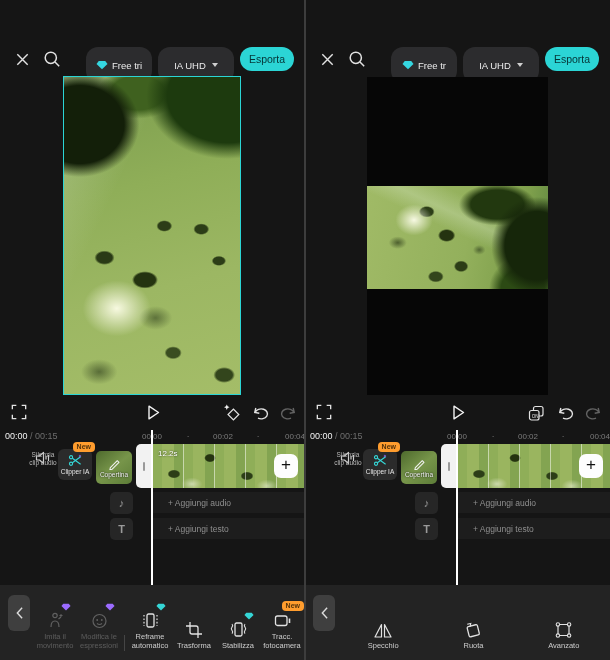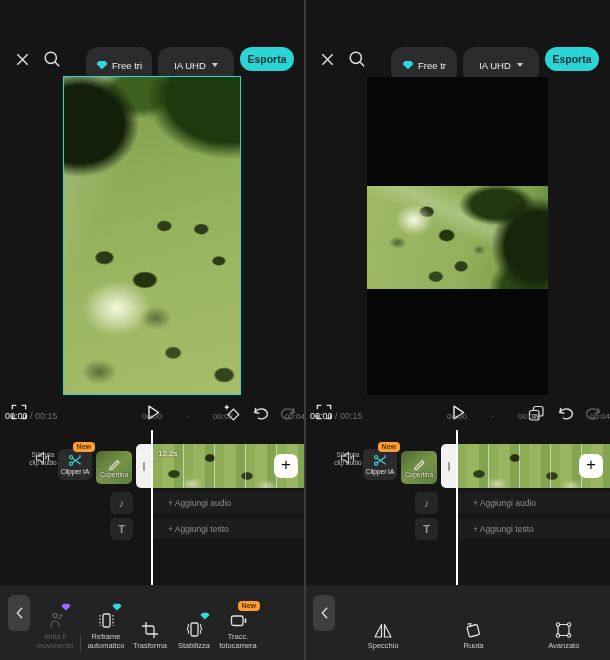--- a/index.html
+++ b/index.html
@@ -8,21 +8,21 @@
   .panel{position:absolute;top:0;width:305px;height:660px;background:#151515;overflow:hidden}
   .panel.left{left:0}.panel.right{left:305px}
   .vdivider{position:absolute;left:304px;top:0;width:2px;height:660px;background:#3d3d3d;z-index:40}
 
   
   .topbar{position:absolute;top:46px;left:0;width:305px;height:26px}
   .icon-btn{position:absolute;top:3px;width:20px;height:20px;display:flex;align-items:center;justify-content:center}
   .pill{position:absolute;top:1px;height:36px;border-radius:12px;background:#2c2c2e;color:#ececec;display:flex;align-items:center;justify-content:center;font-size:9.5px;gap:4px;overflow:hidden;white-space:nowrap}
   .pill-free{left:86px;width:66px}
   .pill-quality{left:158px;width:76px}
-  .btn-export{position:absolute;top:1px;left:240px;width:54px;height:24px;border-radius:12px;background:#2bd5d5;color:#053436;font-weight:bold;font-size:10.5px;display:flex;align-items:center;justify-content:center}
+  .btn-export{position:absolute;top:1px;left:240px;width:54px;height:24px;border-radius:12px;background:#2bd5d5;color:#053436;font-weight:normal;font-size:10.5px;display:flex;align-items:center;justify-content:center}
   .caret{width:0;height:0;border-left:3.5px solid transparent;border-right:3.5px solid transparent;border-top:4.5px solid #cfcfcf;margin-left:2px}
 
   
   .video-frame{position:absolute;left:63px;top:76px;width:178px;height:319px;border:1.5px solid #2bd5d5;background:#0a0f06}
   .scene-portrait{width:100%;height:100%;
     background:
       radial-gradient(55px 45px at 30% 73%, rgba(255,255,235,.92), rgba(255,255,235,0) 62%),
       radial-gradient(18px 12px at 46% 64%, #243310 58%, rgba(0,0,0,0) 72%),
       radial-gradient(14px 10px at 23% 57%, #2a3a16 55%, rgba(0,0,0,0) 72%),
       radial-gradient(11px 8px at 57% 47%, #2c3d17 55%, rgba(0,0,0,0) 72%),
@@ -54,21 +54,21 @@
       linear-gradient(100deg,#a0ba66 0%,#93b05c 55%,#7fa04c 82%,#5c8540 100%)}
 
   
   .transport{position:absolute;top:402px;left:0;width:305px;height:24px}
   .t-left{position:absolute;left:11px;top:2px}
   .t-play{position:absolute;left:50%;top:1px;transform:translateX(-50%)}
   .t-right{position:absolute;right:8px;top:2px;display:flex;gap:11px;align-items:center}
   .dim{opacity:.38}
 
   
-  .ruler{position:absolute;top:409px;left:0;width:346px;height:14px;font-size:8.5px;color:#8a8a8a}
+  .ruler{position:absolute;top:429px;left:0;width:346px;height:14px;font-size:8.5px;color:#8a8a8a}
   .timecode{position:absolute;left:5px;top:2px;font-size:9px}
   .timecode .cur{color:#f2f2f2}
   .timecode .sep,.timecode .tot{color:#6e6e6e}
   .tick{position:absolute;top:3px;transform:translateX(-50%);color:#7c7c7c;font-size:8px}
 
   
   .side-label{position:absolute;font-size:6.5px;color:#b9b9b9;text-align:center;line-height:1.3}
   .mute-btn{position:absolute;left:26px;top:451px;width:34px;height:36px;display:flex;flex-direction:column;align-items:center;gap:2px}
   .clipper-btn{position:absolute;left:58px;top:449px;width:34px;height:31px;background:#2b2b2b;border-radius:6px;display:flex;flex-direction:column;align-items:center;justify-content:center;gap:1px}
   .clipper-btn .lbl{font-size:6.5px;color:#e8e8e8}
@@ -255,20 +255,36 @@
             </span>
           <span class="tb-icon disabled-bit">
             <svg width="19" height="19" viewBox="0 0 19 19">
                 <circle cx="9" cy="4.5" r="2.2" stroke="#e2e2e2" stroke-width="1.2" fill="none"></circle>
                 <path d="M5 16 c0-4 1.8-6 4-6 s4 2 4 6 M12.5 8 l2.5-2" stroke="#e2e2e2" stroke-width="1.2" fill="none"></path>
                 <path d="M15 3 v3 M13.5 4.5 h3" stroke="#e2e2e2" stroke-width="1"></path>
               </svg>
           </span>
           <span class="tb-label disabled-bit">Imita il movimento</span>
         </div>
+        <div class="tb-item">
+          <span class="gem-badge">
+              <svg width="10" height="8" viewBox="0 0 14 11">
+                <path d="M3.2 0.8 h7.6 l2.6 3.4 L7 10.4 L0.6 4.2 Z" fill="#9b6bff"></path>
+              </svg>
+            </span>
+          <span class="tb-icon disabled-bit">
+            <svg width="19" height="19" viewBox="0 0 19 19">
+                <circle cx="9.5" cy="10" r="6.5" stroke="#e2e2e2" stroke-width="1.2" fill="none"></circle>
+                <circle cx="7.2" cy="9" r="0.9" fill="#e2e2e2"></circle>
+                <circle cx="11.8" cy="9" r="0.9" fill="#e2e2e2"></circle>
+                <path d="M7 12.5 q2.5 2 5 0" stroke="#e2e2e2" stroke-width="1.1" fill="none"></path>
+              </svg>
+          </span>
+          <span class="tb-label disabled-bit">Modifica le espressioni</span>
+        </div>
         <div class="tb-sep"></div>
         <div class="tb-item">
           <span class="gem-badge">
               <svg width="10" height="8" viewBox="0 0 14 11">
                 <path d="M3.2 0.8 h7.6 l2.6 3.4 L7 10.4 L0.6 4.2 Z" fill="#35d6d6"></path>
               </svg>
             </span>
           <span class="tb-icon">
             <svg width="19" height="19" viewBox="0 0 19 19">
                 <rect x="6" y="3" width="7" height="13" rx="1.5" stroke="#e2e2e2" stroke-width="1.3" fill="none"></rect>

